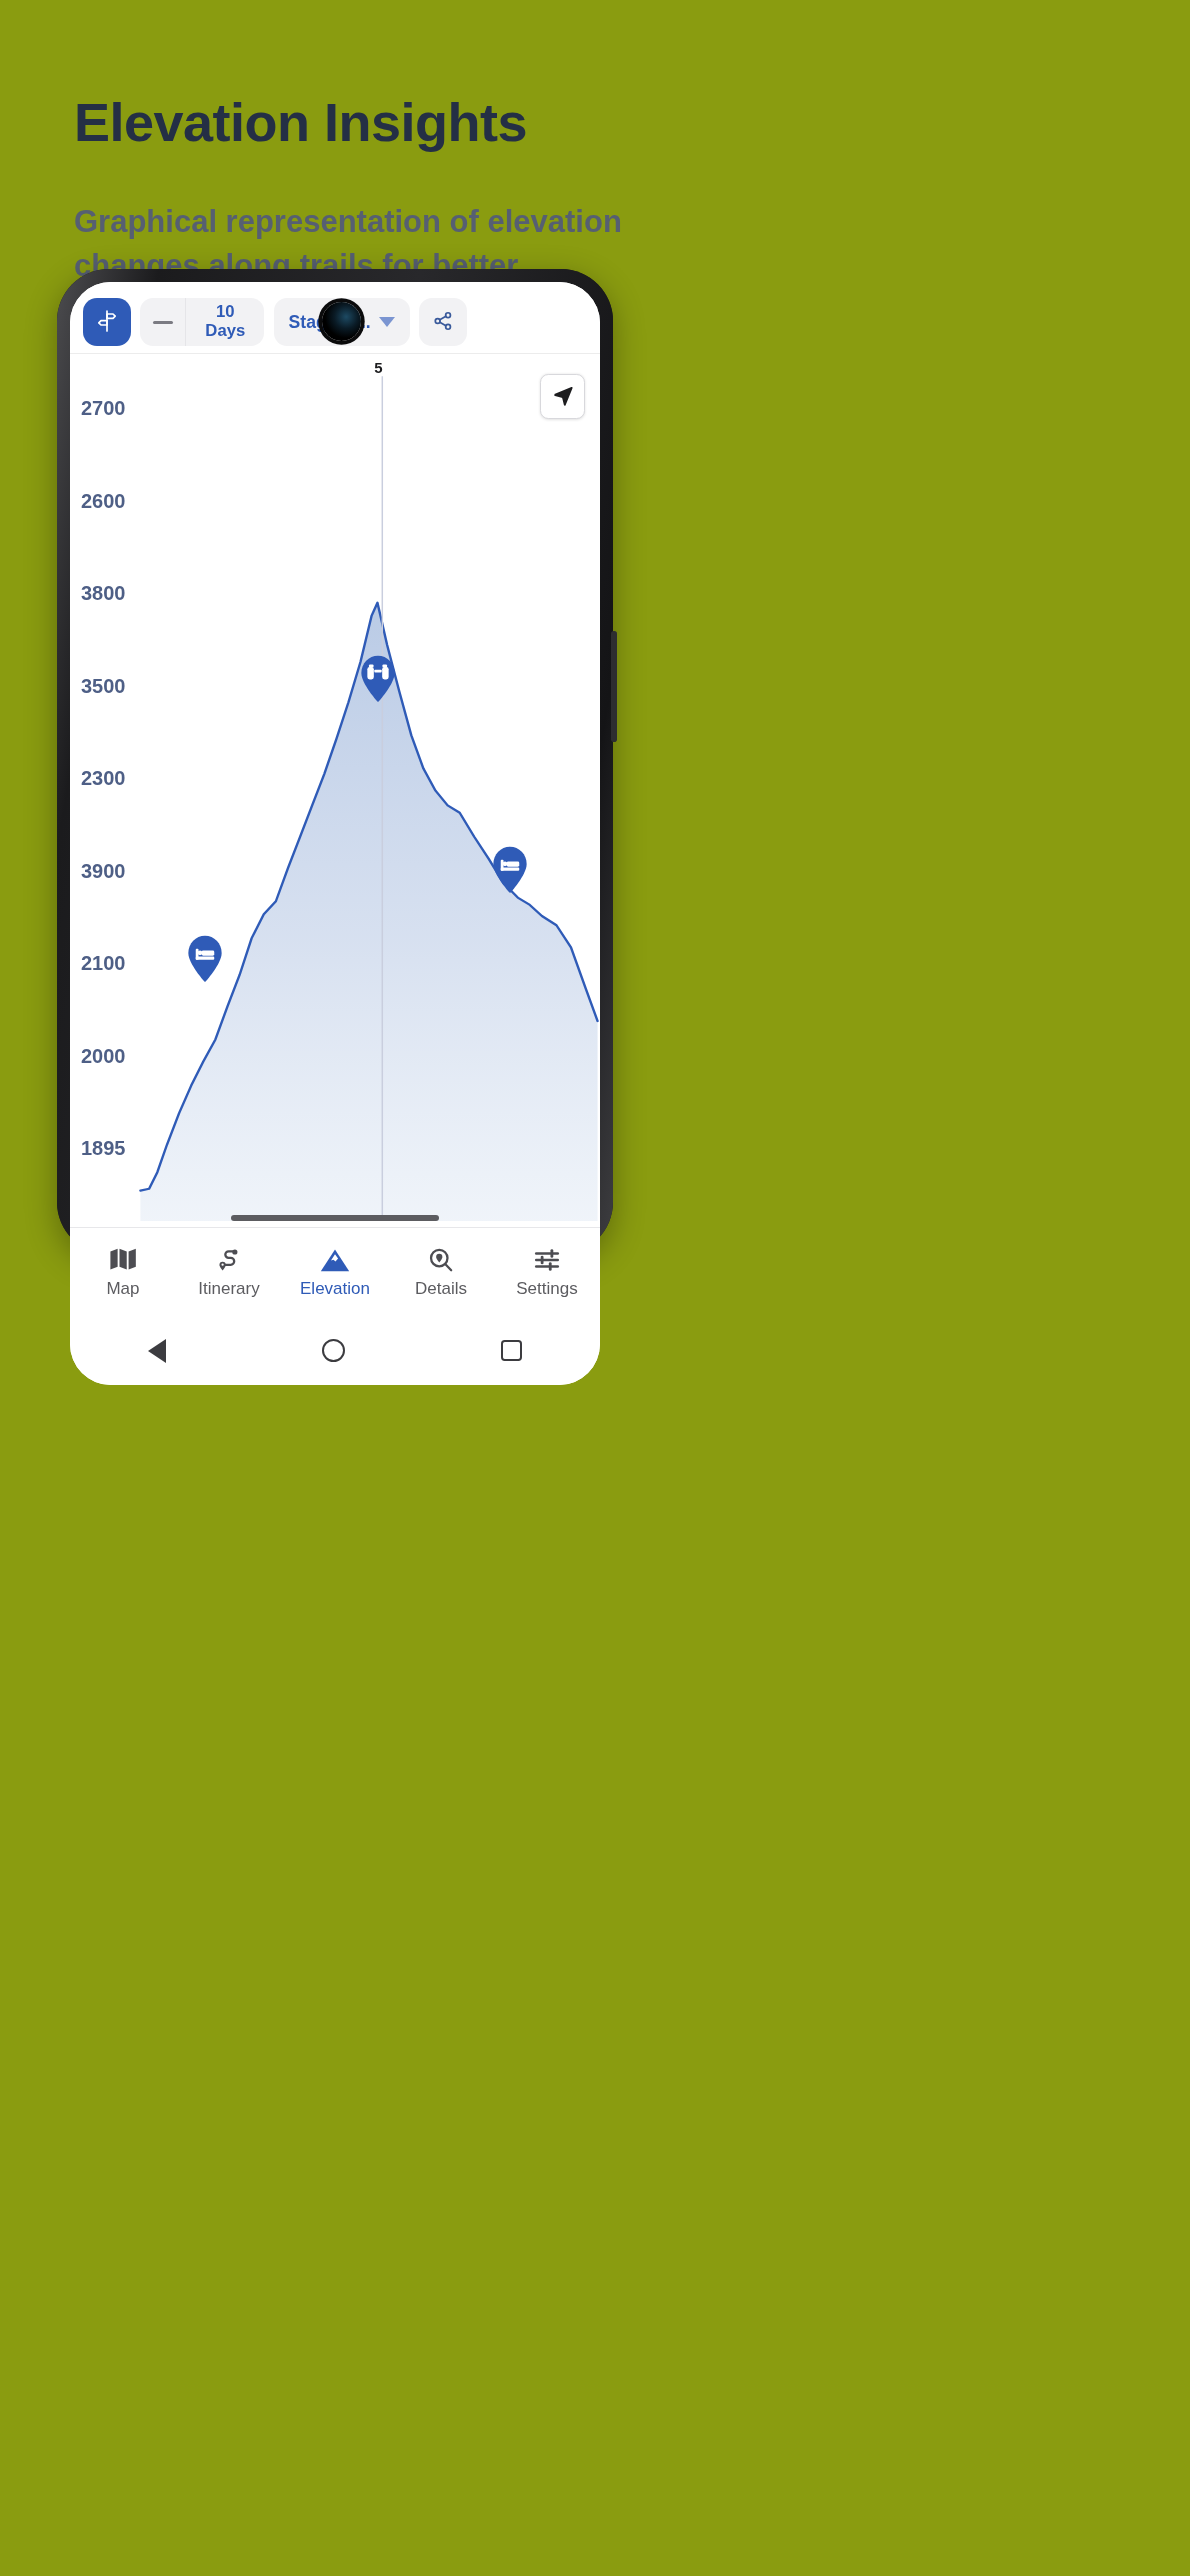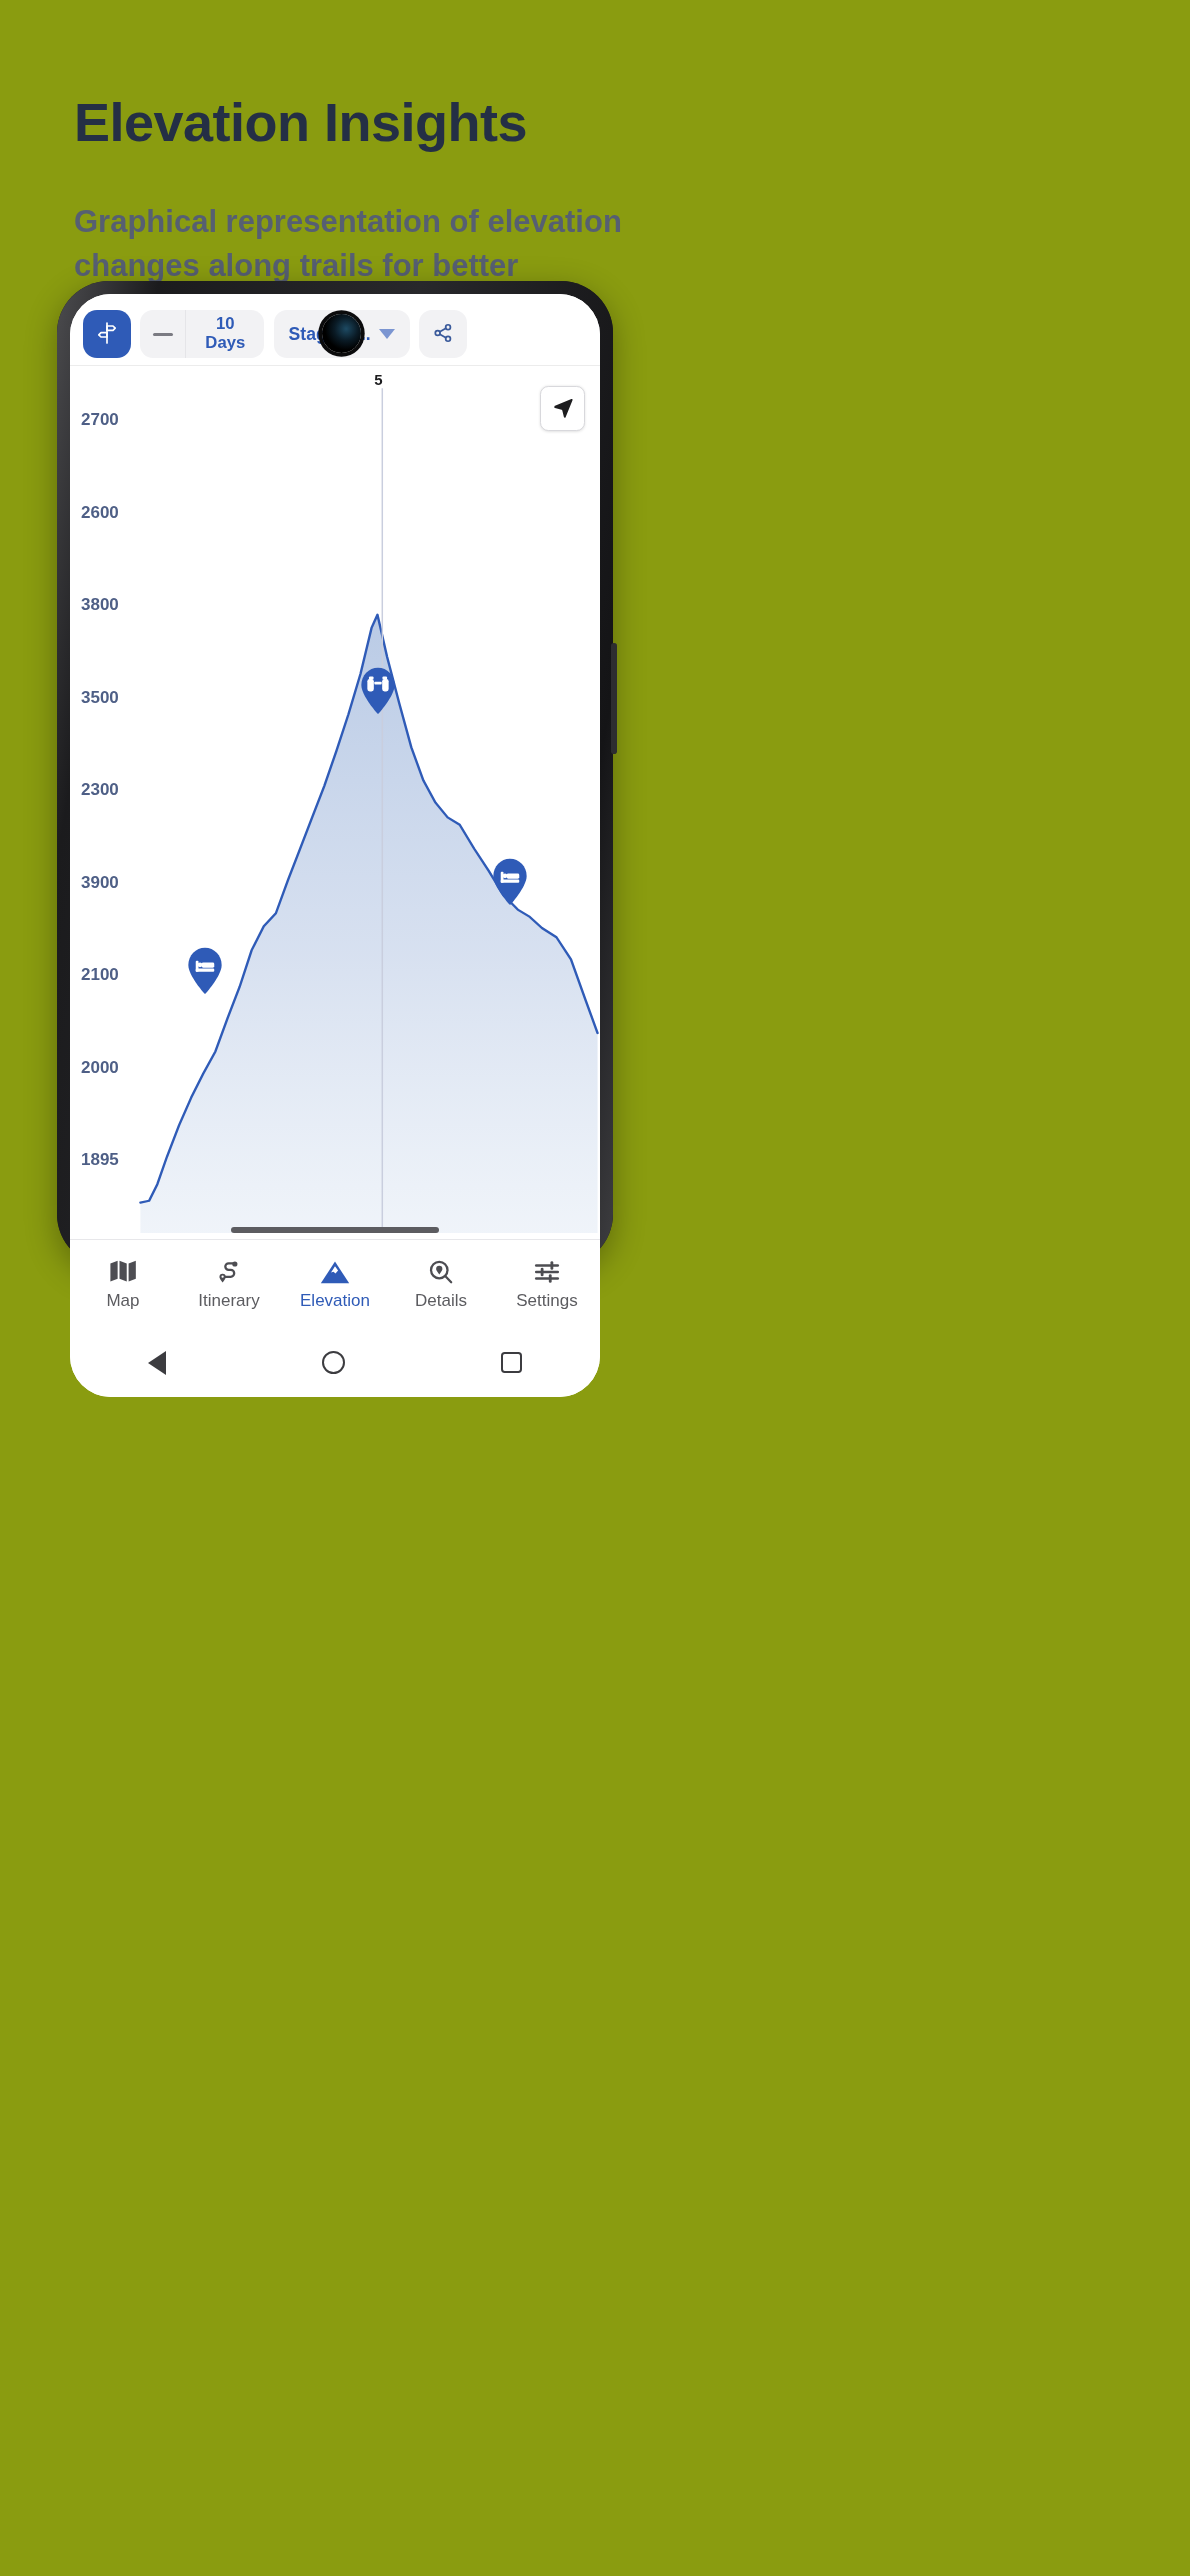--- a/index.html
+++ b/index.html
@@ -20,21 +20,21 @@
     letter-spacing: -0.5px; line-height: 1.1;
   }
   .promo-sub {
     margin-top: 48px;
     font-size: 31px; font-weight: bold; color: #565f72;
     line-height: 1.42; max-width: 556px;
   }
 
   
   .phone {
-    position: absolute; left: 57px; top: 281px;
+    position: absolute; left: 57px; top: 269px;
     width: 556px; height: 985px;
     background: #1c1c1e;
     border-radius: 52px;
     box-shadow: 0 9.3px 32px rgba(0,0,0,0.32);
     padding: 13px;
   }
   .phone-bezel-gloss {
     position: absolute; inset: 0; border-radius: 52px;
     background: linear-gradient(100deg,#4c4c4f 0%, #1b1b1d 14%, #28282b 50%, #141416 86%, #3e3e41 100%);
     pointer-events: none;
@@ -105,21 +105,21 @@
     box-shadow: 0 0 0 3.7px #0b0b0c;
   }
 
   
   .chart-wrap {
     position: relative; flex: 1 1 auto; background: #ffffff; overflow: hidden;
   }
   .chart-svg { position: absolute; inset: 0; width: 100%; height: 100%; }
   .ytick {
     position: absolute; left: 11px;
-    font-size: 17px; font-weight: bold; color: #4e5f86;
+    font-size: 20px; font-weight: bold; color: #4e5f86;
     transform: translateY(-50%);
   }
   .xtick-top {
     position: absolute; top: 4.6px;
     font-size: 15px; font-weight: bold; color: #1d1d1f;
     transform: translateX(-50%);
   }
   .locate-btn {
     position: absolute; right: 15px; top: 20.4px;
     width: 45px; height: 45px; background: #ffffff;

